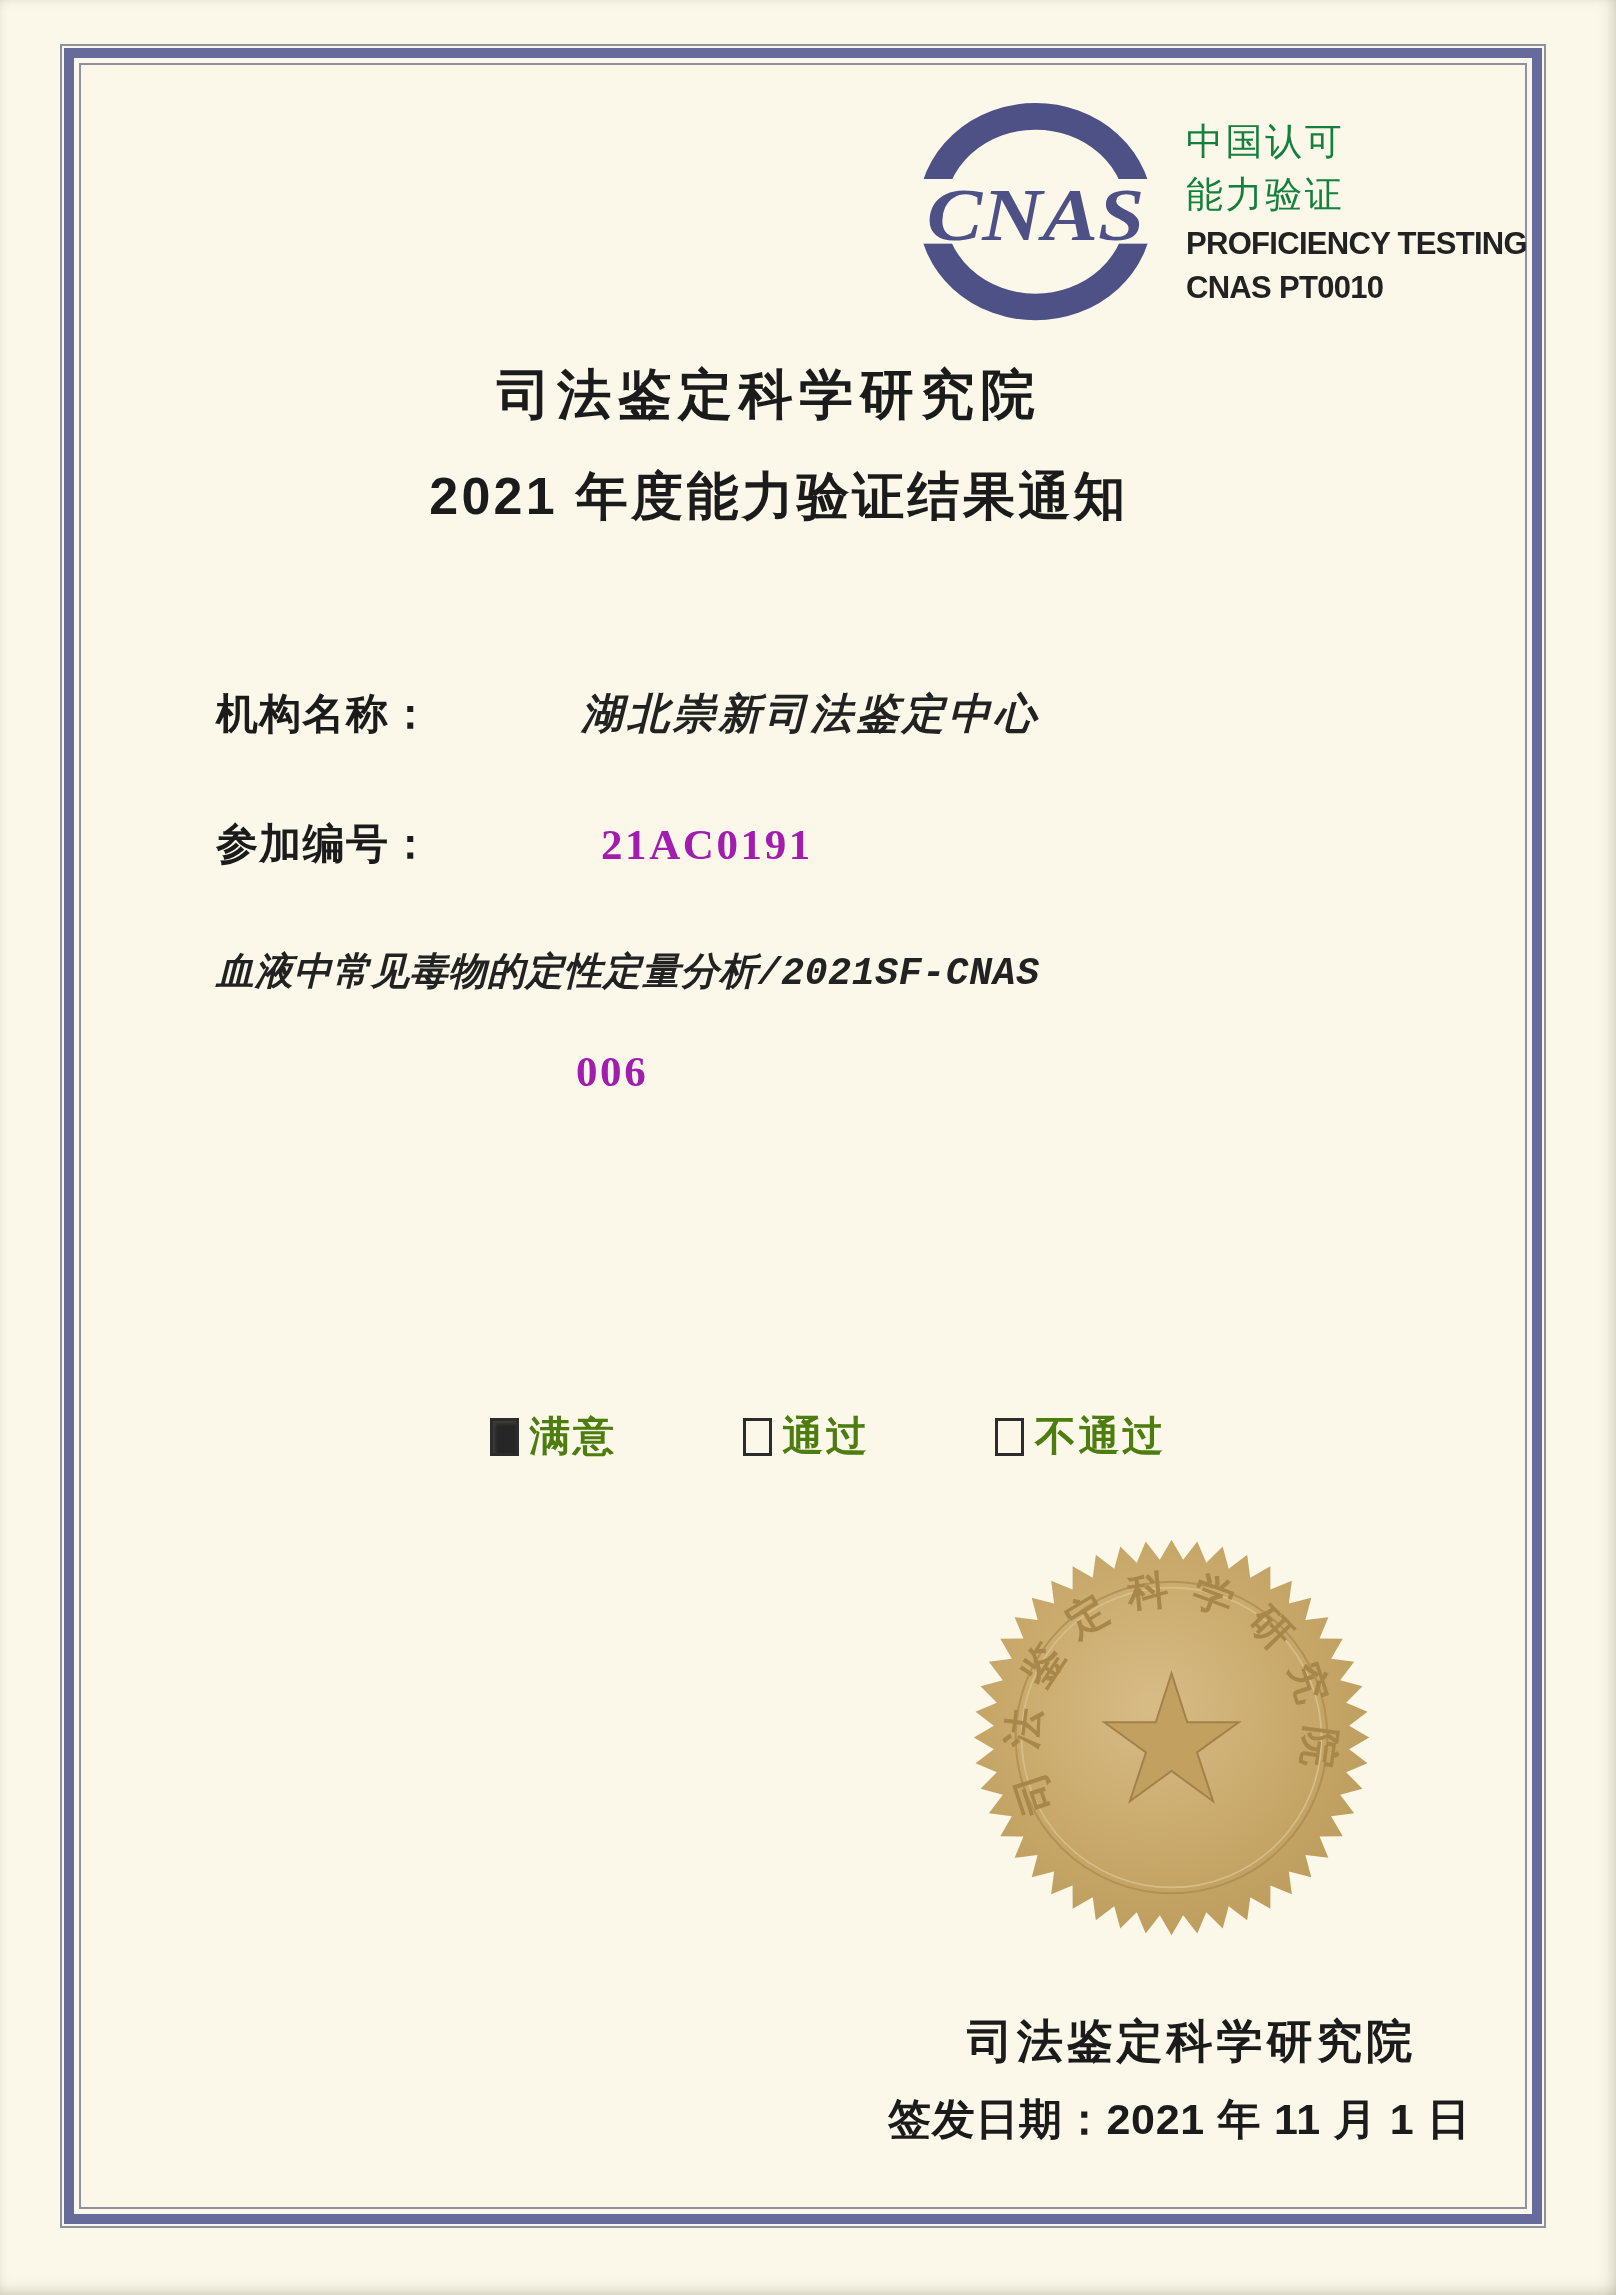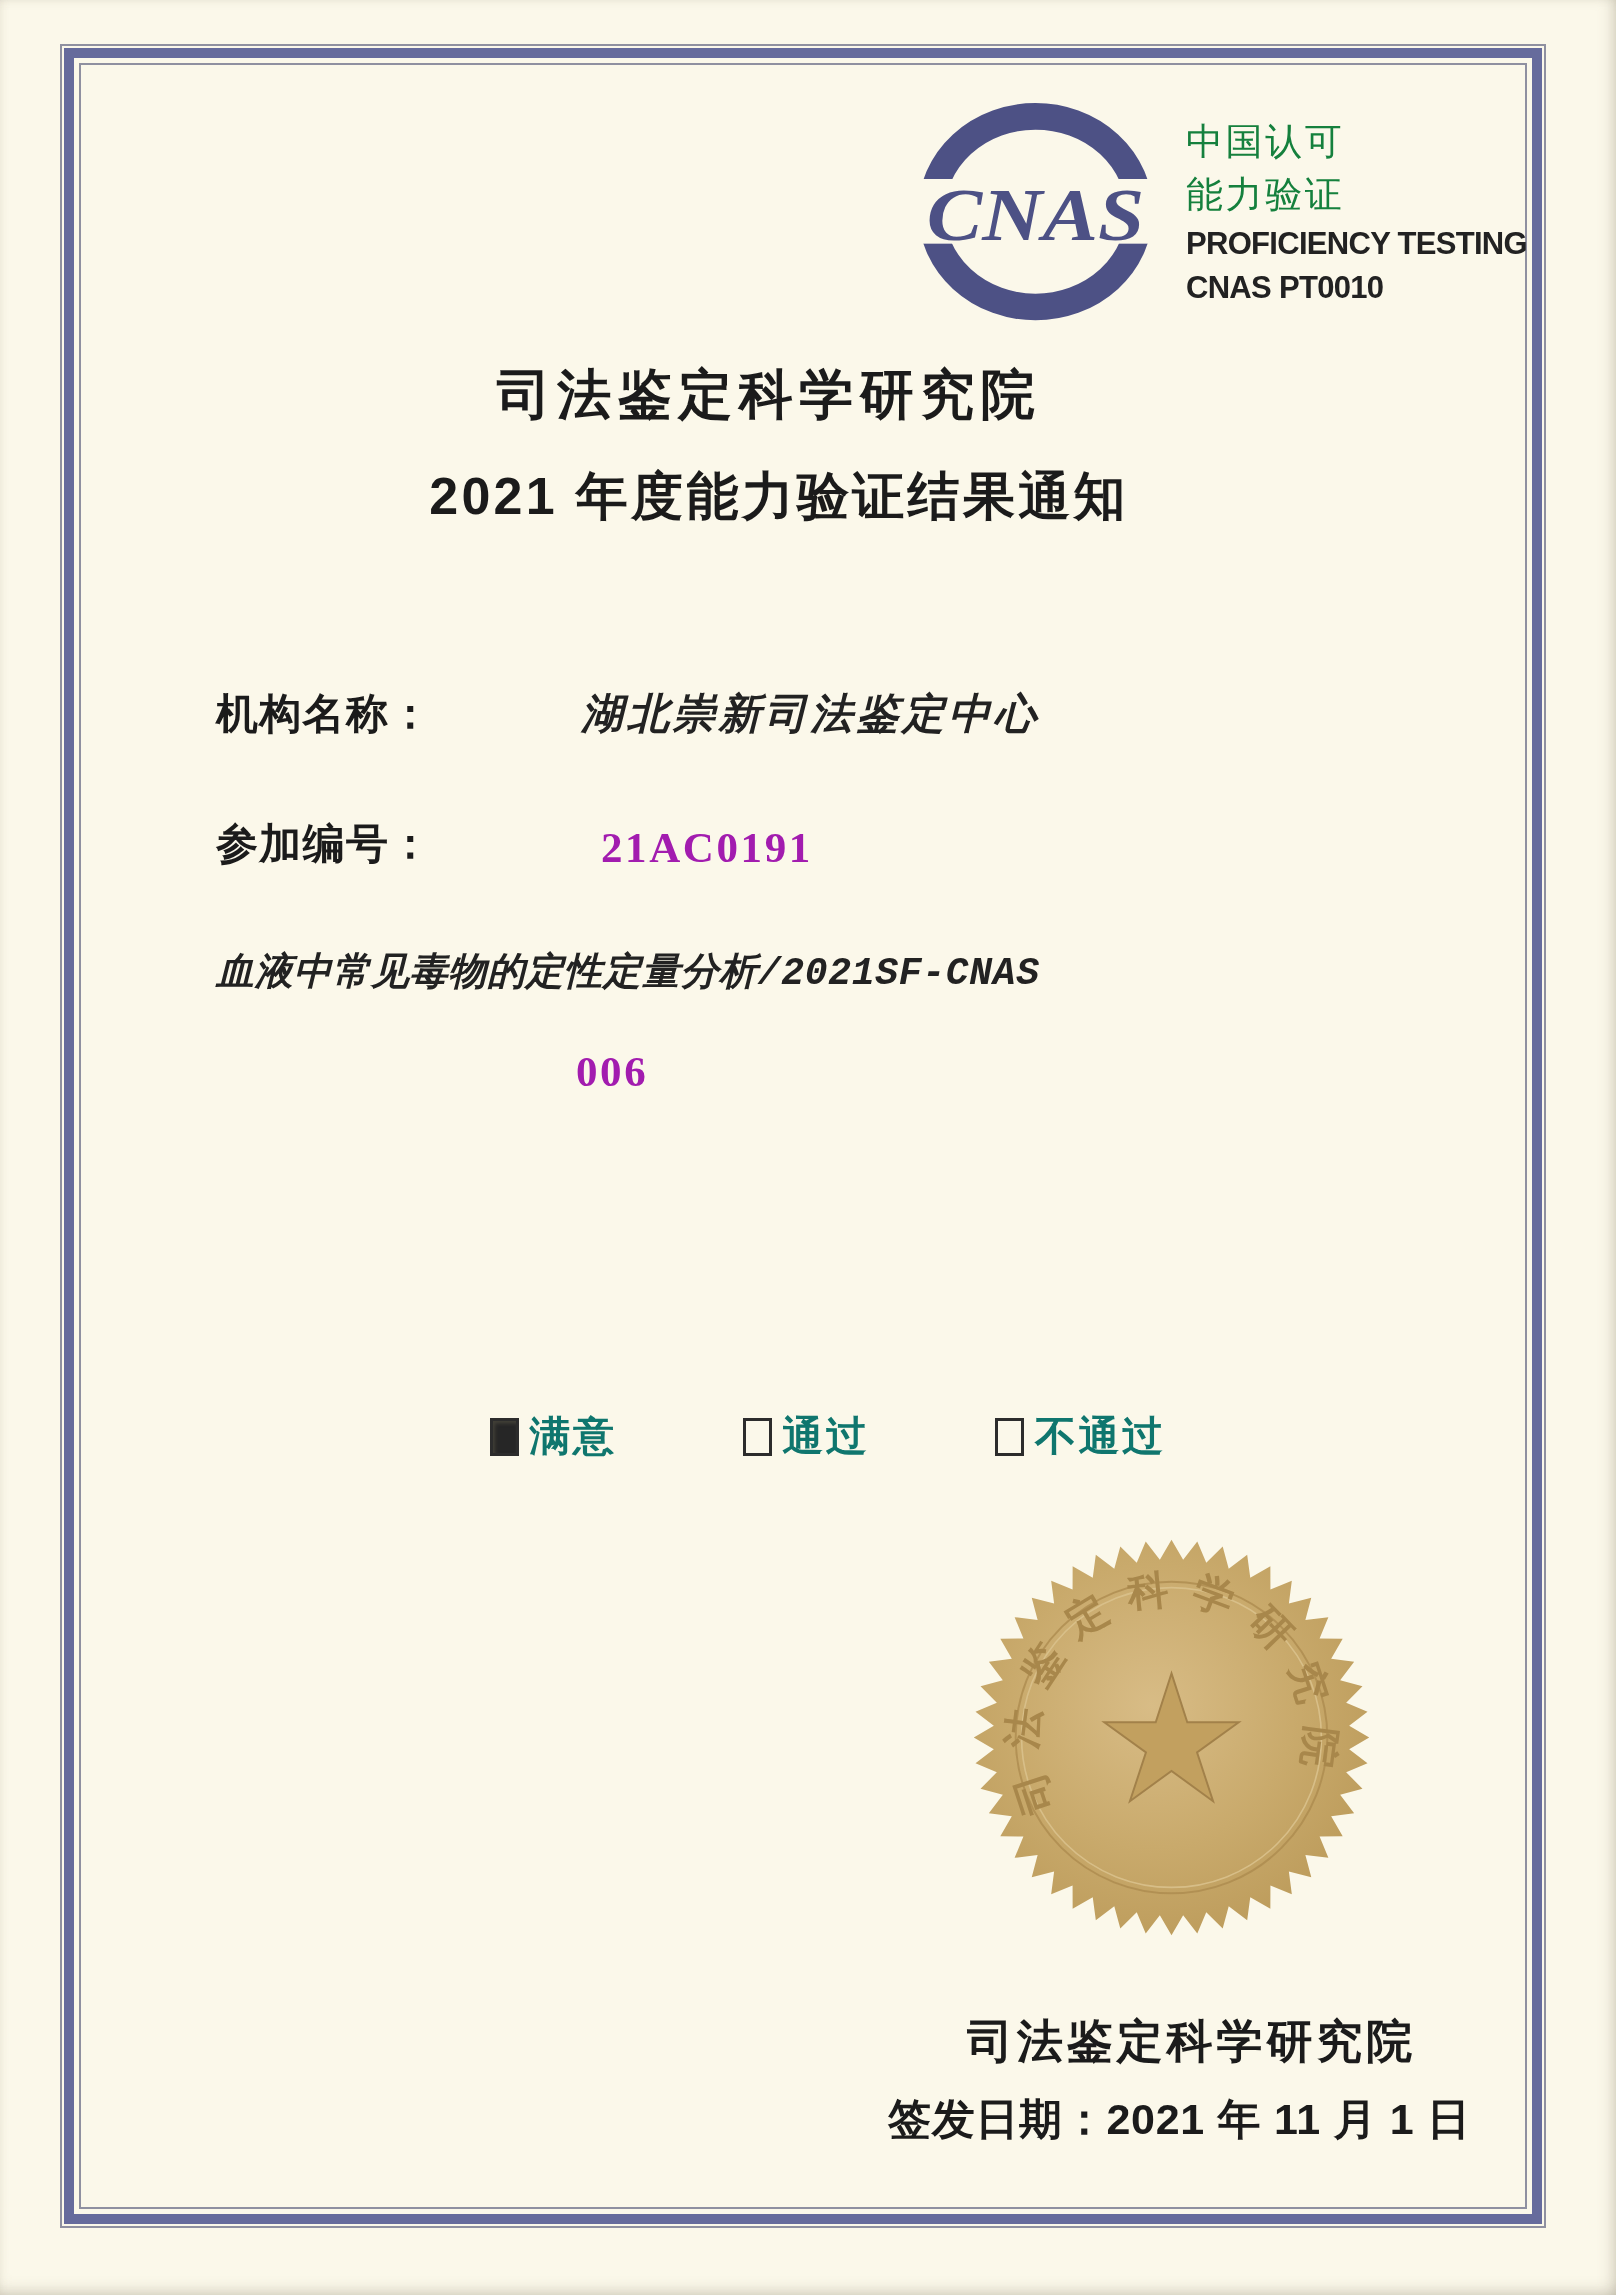--- a/index.html
+++ b/index.html
@@ -34,21 +34,21 @@
           font-family:"Liberation Sans",sans-serif;margin-bottom:13px;}
   .cap-en.first{margin-top:9.2px;}
 
   
   .title1{position:absolute;left:0;right:79px;top:359px;text-align:center;
           font-size:54px;font-weight:700;letter-spacing:6.5px;}
   .title2{position:absolute;left:0;right:59px;top:462px;text-align:center;
           font-size:52px;font-weight:700;letter-spacing:3.3px;}
 
   
-  .field{position:absolute;left:216px;right:80px;display:flex;align-items:flex-end;}
+  .field{position:absolute;left:216px;right:80px;display:flex;align-items:center;}
   .f1{top:686px;} .f2{top:816px;gap:20px;} .f3{top:946px;}
   .field-label{width:365px;flex:0 0 365px;font-size:42px;font-weight:700;letter-spacing:1.3px;}
   .val-kai{font-family:Liberation Mono, monospace;font-style:italic;font-weight:600;
            font-size:42px;letter-spacing:3.9px;white-space:nowrap;color:#222;}
   .val-kai.long{font-size:38px;letter-spacing:0.7px;}
   .val-num{font-family:"Liberation Serif",serif;font-weight:700;font-size:43px;
            letter-spacing:2.6px;color:#a21caf;}
   .val-line2{position:absolute;left:576px;top:1047px;}
 
   
@@ -56,21 +56,21 @@
              font-size:41px;font-weight:700;letter-spacing:0.7px;white-space:nowrap;}
 
   
   .options{position:absolute;left:490px;top:1409px;display:flex;gap:126px;align-items:center;}
   .option{display:flex;align-items:center;}
   .box{width:29px;height:38px;border:3.9px solid #2c2c2c;box-sizing:border-box;
        margin-right:10.5px;background:transparent;}
   .option.checked .box{background:#262626;
        box-shadow:inset 2px 2.6px 3.9px rgba(90,85,70,.55);}
   .opt-label{font-family:Liberation Serif, serif;font-weight:700;font-size:41px;
-             letter-spacing:2.6px;color:#0f766e;}
+             letter-spacing:2.6px;color:#4d7c0f;}
 
   
   .seal{position:absolute;left:962px;top:1528px;width:419px;height:419px;}
 
   
   .issuer{position:absolute;left:967px;top:2011px;font-size:46px;font-weight:700;letter-spacing:3.9px;}
   .issue-date{position:absolute;left:888px;top:2091px;font-size:43px;font-weight:700;letter-spacing:0.7px;}
 </style>
 </head>
 <body>

